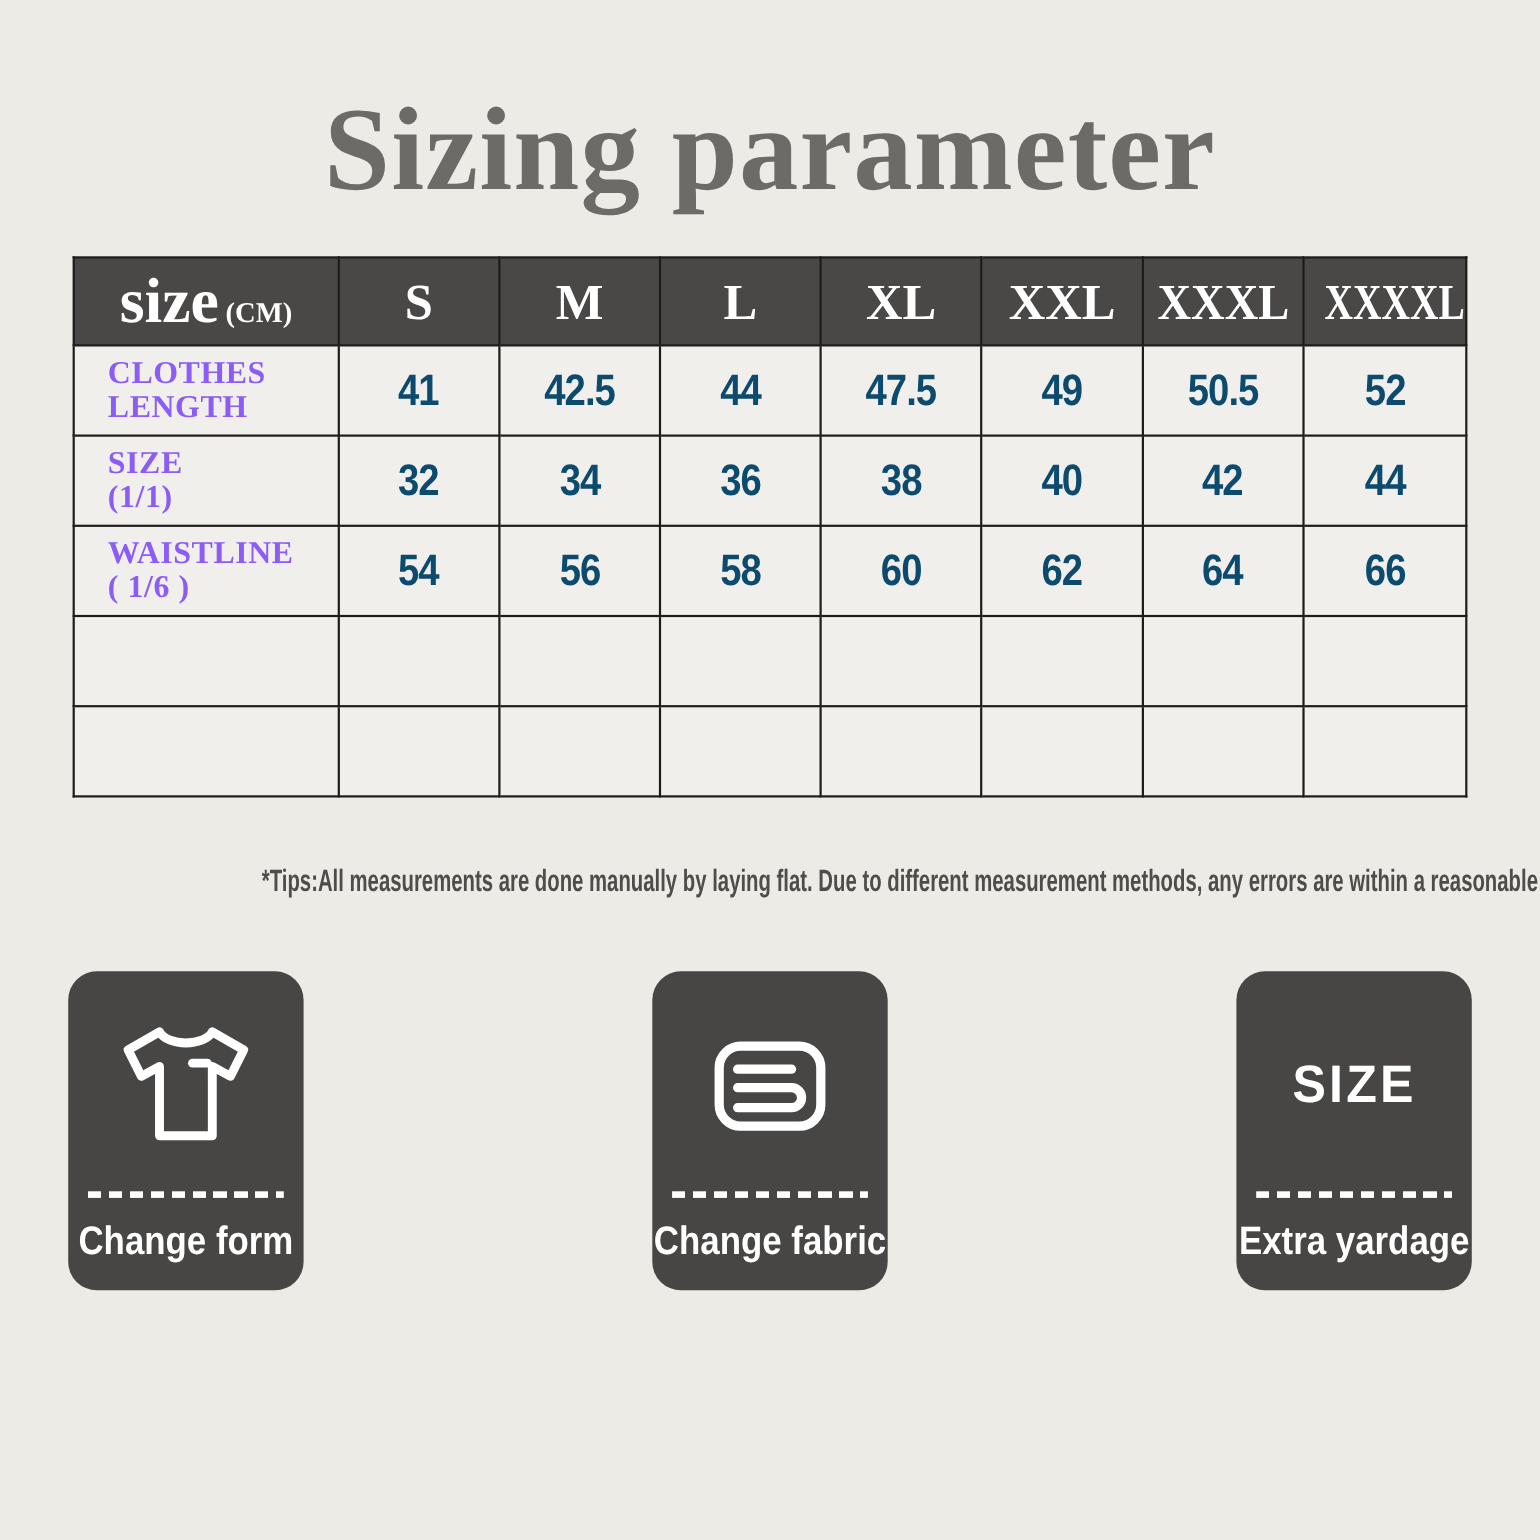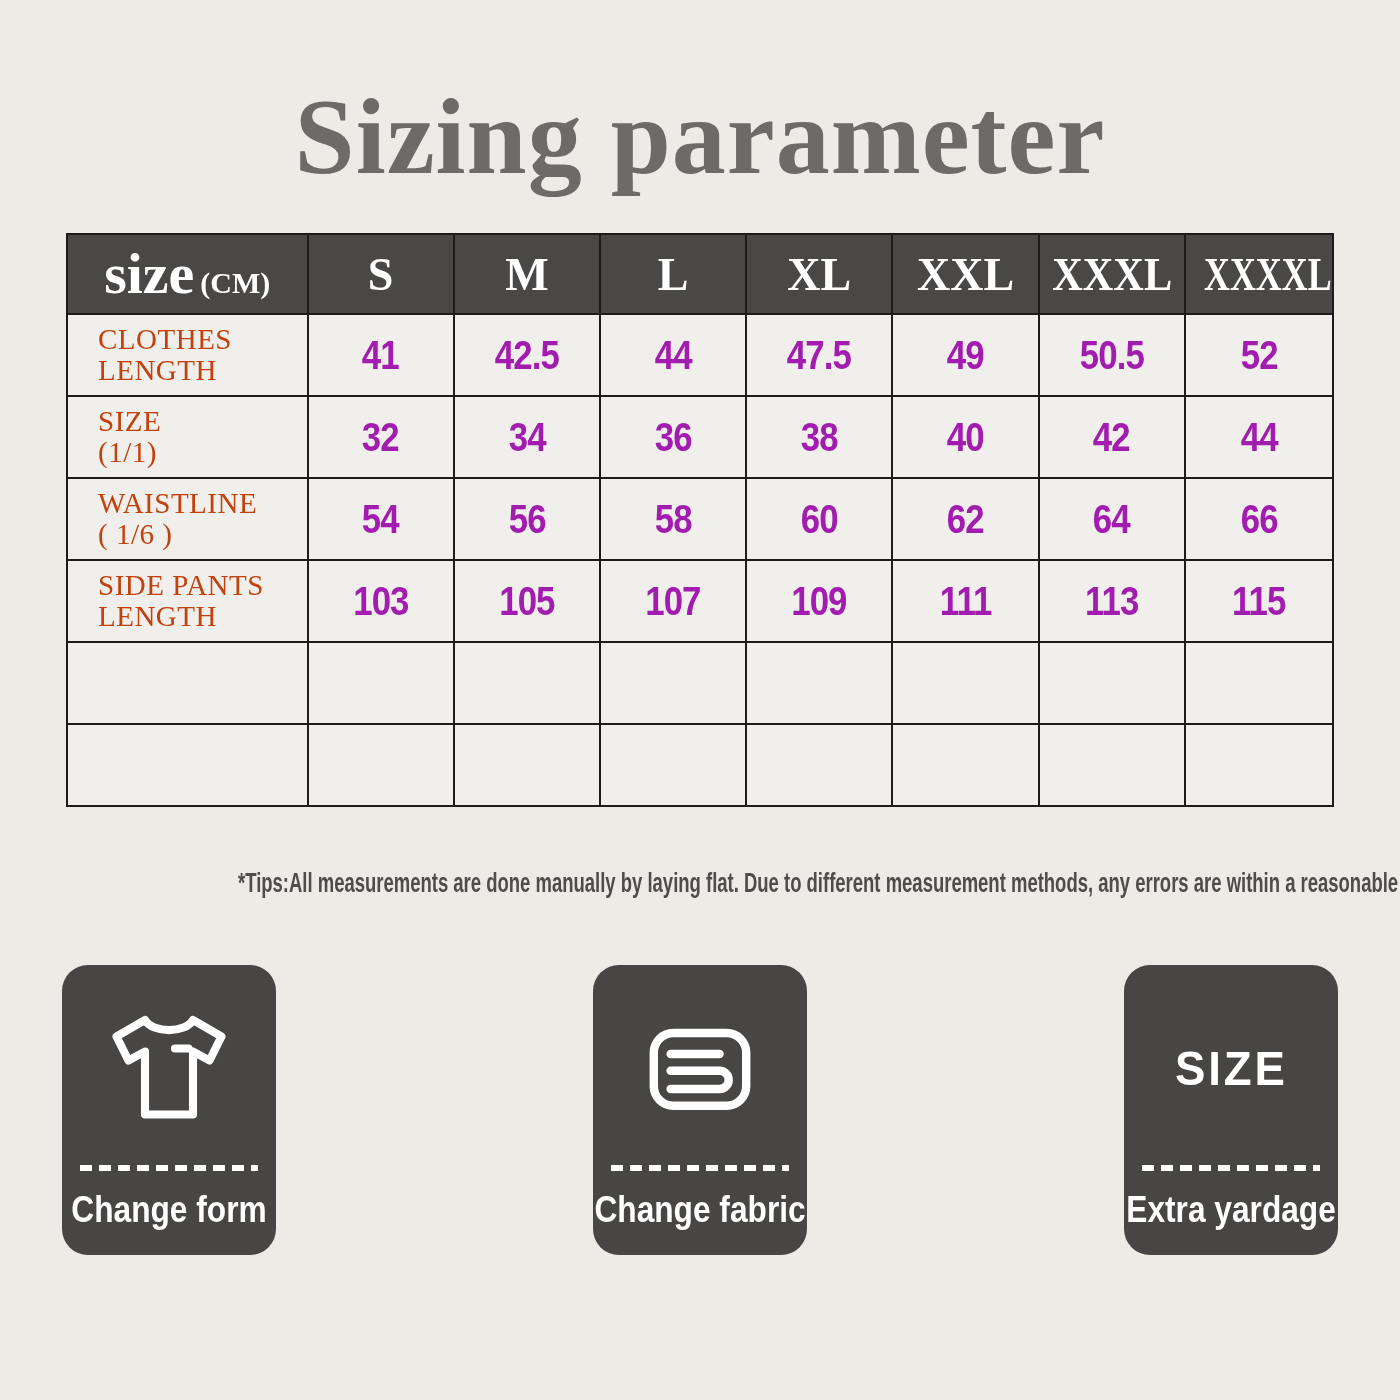--- a/index.html
+++ b/index.html
@@ -39,40 +39,40 @@
     background:#4a4847;
     color:#ffffff;
     height:80px;
     font-family:"Liberation Serif", serif;
     font-weight:bold;
     font-size:46px;
     text-align:center;
   }
   .size-th-content { display:flex; justify-content:center; align-items:baseline; }
   .size-word { font-size:58px; line-height:1; }
-  .size-unit { font-size:30px; margin-left:6px; }
+  .size-unit { font-size:26px; margin-left:6px; }
   .cx92 { display:inline-block; transform:scaleX(.92); }
   .cx78 { display:inline-block; transform:scaleX(.78); }
   .size-table tbody tr { height:82px; }
   .row-label {
     text-align:left;
     padding-left:30px;
     font-family:"Liberation Serif", serif;
-    font-weight:normal;
+    font-weight:bold;
     font-size:29px;
     line-height:1.1;
-    color:#c2410c;
+    color:#8b5cf6;
     letter-spacing:.5px;
   }
   .row-label span { display:block; }
   .val {
     text-align:center;
     font-weight:bold;
     font-size:40px;
-    color:#a21caf;
+    color:#0c4a6e;
   }
   .val .num { display:inline-block; transform:scaleX(.87); letter-spacing:-1px; }
 
   
   .tips {
     margin-top:60px;
     width:100%;
     text-align:center;
     white-space:nowrap;
     font-weight:bold;
@@ -197,33 +197,20 @@
         </td>
         <td class="val"><span class="num">54</span></td>
         <td class="val"><span class="num">56</span></td>
         <td class="val"><span class="num">58</span></td>
         <td class="val"><span class="num">60</span></td>
         <td class="val"><span class="num">62</span></td>
         <td class="val"><span class="num">64</span></td>
         <td class="val"><span class="num">66</span></td>
       </tr>
       <tr>
-        <td class="row-label">
-          <span>SIDE PANTS</span>
-            <span>LENGTH</span>
-        </td>
-        <td class="val"><span class="num">103</span></td>
-        <td class="val"><span class="num">105</span></td>
-        <td class="val"><span class="num">107</span></td>
-        <td class="val"><span class="num">109</span></td>
-        <td class="val"><span class="num">111</span></td>
-        <td class="val"><span class="num">113</span></td>
-        <td class="val"><span class="num">115</span></td>
-      </tr>
-      <tr>
         <td></td>
           <td></td>
         <td></td>
           <td></td>
         <td></td>
           <td></td>
         <td></td>
           <td></td>
       </tr>
       <tr>

